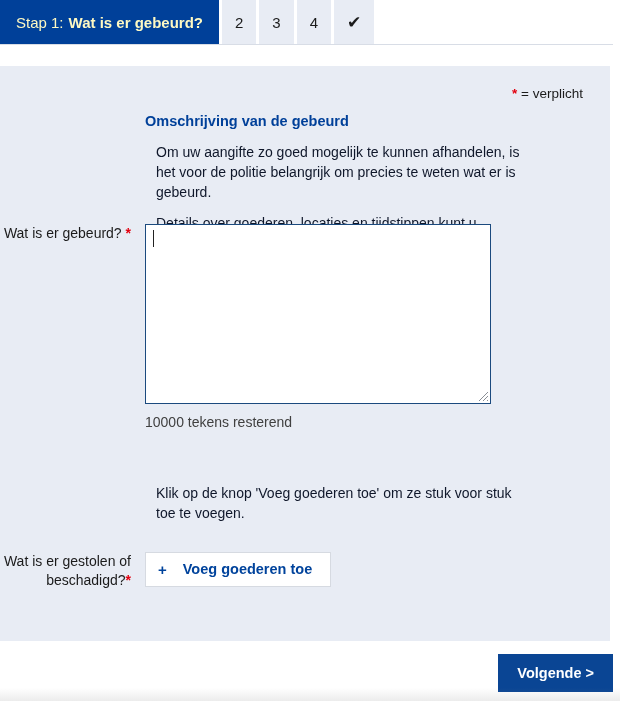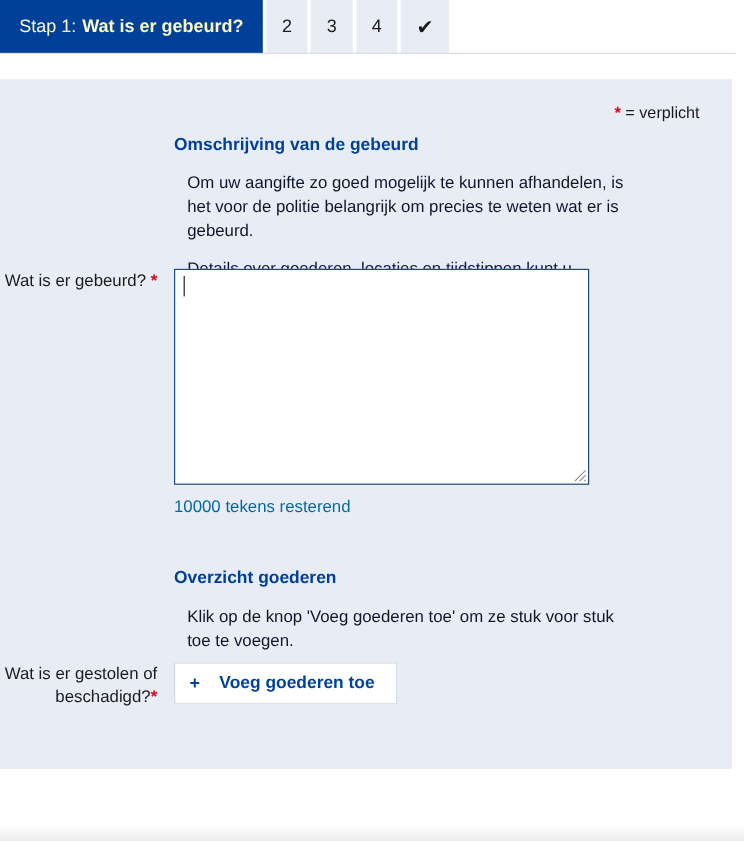--- a/index.html
+++ b/index.html
@@ -173,21 +173,21 @@
   .caret {
     position: absolute;
     left: 8px;
     top: 6px;
     width: 1px;
     height: 17px;
     background: #222;
   }
   .counter {
     font-size: 14px;
-    color: #0369a1;
+    color: #404040;
     margin-top: 10px;
   }
 
   
   #goods-block {
     left: 0;
     top: 406px;
   }
 
   
@@ -304,35 +304,35 @@
           <line x1="12" y1="11" x2="11" y2="12" stroke="#8a8f96" stroke-width="1"></line>
         </svg>
       </div>
       <div class="counter">10000 tekens resterend</div>
     </div>
   </div>
 
   <div class="form-row" id="goods-block">
     <div class="row-label"></div>
     <div class="row-field">
-      <p class="section-heading">Overzicht goederen</p>
       <p class="section-text">Klik op de knop 'Voeg goederen toe' om ze stuk voor stuk toe te voegen.</p>
     </div>
   </div>
 
   <div class="form-row" id="goods-row">
     <div class="row-label">
       <span>Wat is er gestolen of</span><br>
       <span>beschadigd?</span><span class="asterisk">*</span>
     </div>
     <div class="row-field">
       <button class="add-btn">
         <span class="plus">+</span>
         <span>Voeg goederen toe</span>
       </button>
     </div>
   </div>
 
 </div>
 
 <div class="footer">
+  <button class="next-btn">Volgende &gt;</button>
   <div class="bottom-shade"></div>
 </div>
 
 </body></html>

